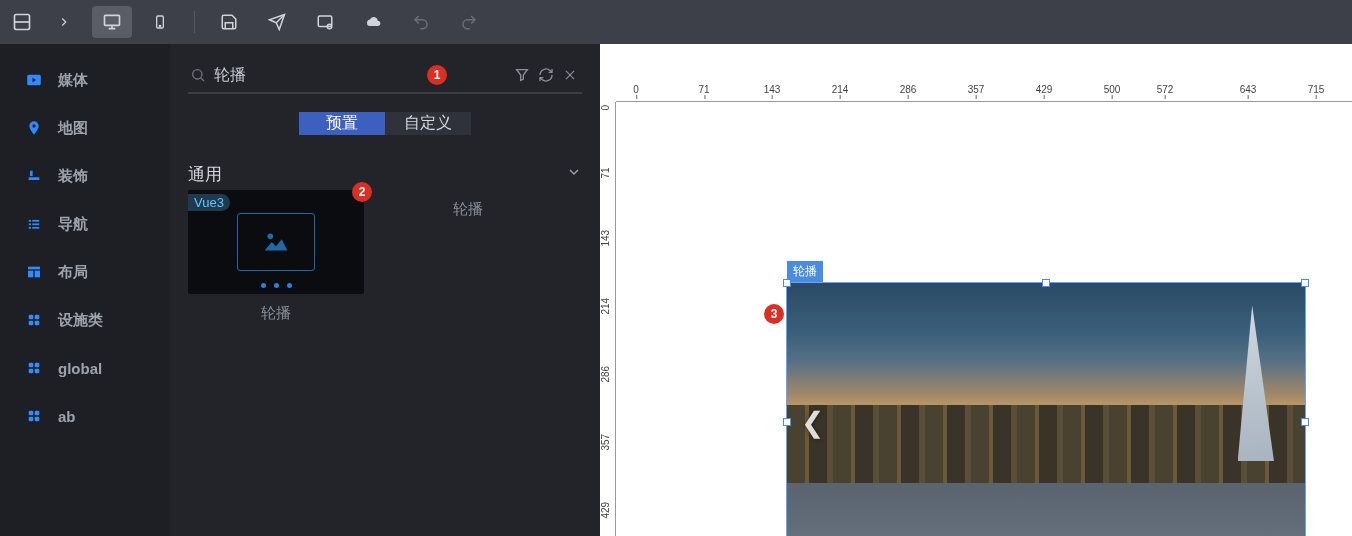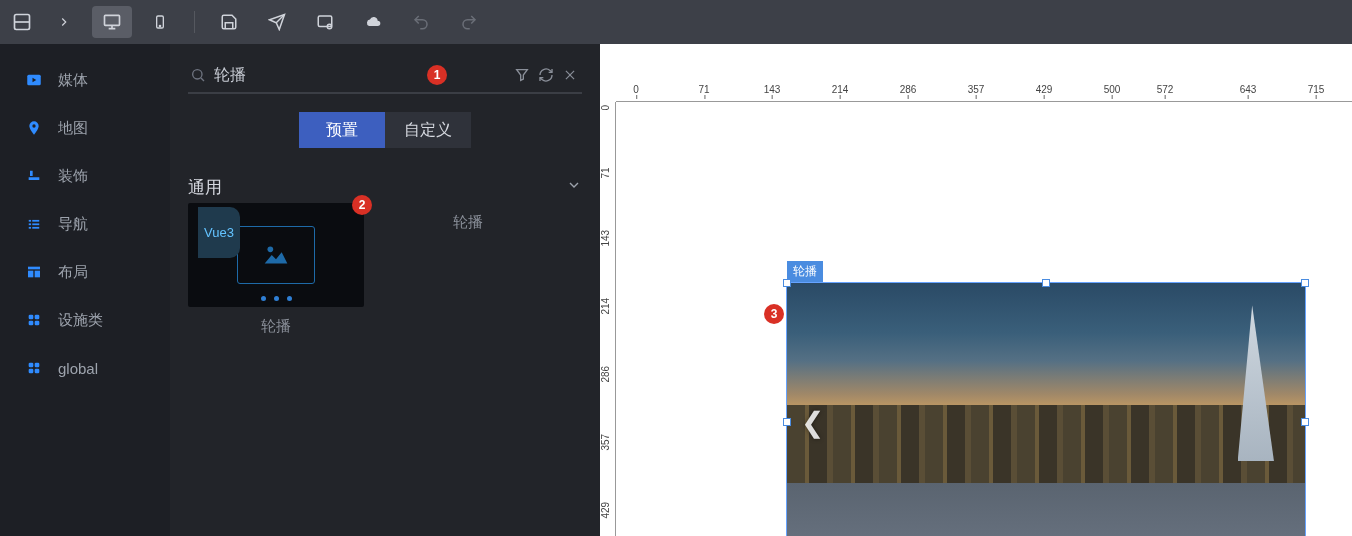--- a/index.html
+++ b/index.html
@@ -43,20 +43,21 @@
   overflow-y:auto;
 }
 .nav-item {
   display:flex; align-items:center;
   height: 48px;
   padding: 0 24px;
   color: #9da3ad;
   font-size: 15px;
   cursor:pointer;
   gap: 14px;
+  font-weight: bold;
 }
 .nav-item .icn {
   width:20px;height:20px;display:flex;align-items:center;justify-content:center;
   color:#2f8bff;
 }
 
 .panel {
   width: 430px;
   background: #222429;
   padding: 18px 18px 0;
@@ -83,21 +84,21 @@
 .badge-red {
   width:20px;height:20px;border-radius:50%;
   background:#d93025;color:#fff;
   font-size:12px;font-weight:600;
   display:flex;align-items:center;justify-content:center;
 }
 .seg {
   display:flex; justify-content:center; gap:0; margin-bottom: 28px;
 }
 .seg .segbtn {
-  width:86px; height:36px;
+  width:86px; height:23px;
   display:flex;align-items:center;justify-content:center;
   font-size:16px; color:#d6d9e0;
   background:#2f323a; cursor:pointer;
 }
 .seg .segbtn.active { background:#3d5fbf; color:#fff; }
 .section-head {
   display:flex; align-items:center; justify-content:space-between;
   font-size:17px; color:#d6d9e0;
   margin-bottom: 4px;
 }
@@ -107,23 +108,23 @@
   width: 176px;
 }
 .card .thumb {
   width:176px; height:104px;
   background:#0a0c10;
   border-radius:2px;
   position:relative;
   display:flex;align-items:center;justify-content:center;
 }
 .card .vtag {
-  position:absolute; top:4px; left:10px;
+  position:absolute; top:4px; left:0;
   background:#1f3a4d; color:#63c3ff;
-  font-size:13px; padding:18px 6px; border-radius:0 10px 10px 0;
+  font-size:13px; padding:1px 6px; border-radius:0 10px 10px 0;
 }
 .card .thumb .pic {
   width:78px;height:58px;border:1px solid #1e6aa8;border-radius:3px;
   display:flex;align-items:center;justify-content:center;
 }
 .card .thumb .dots {
   position:absolute; bottom:6px; left:0;right:0;
   display:flex;justify-content:center;gap:8px;
 }
 .card .thumb .dots span{width:5px;height:5px;border-radius:50%;background:#2f7fd4;}
@@ -350,20 +351,31 @@
     <div class="nav-item">
       <span class="icn">
           <svg width="16" height="16" viewBox="0 0 24 24" fill="currentColor">
             <rect x="4" y="4" width="7" height="7" rx="2"></rect>
             <rect x="13" y="4" width="7" height="7" rx="2"></rect>
             <rect x="4" y="13" width="7" height="7" rx="2"></rect>
             <rect x="13" y="13" width="7" height="7" rx="2"></rect>
           </svg>
         </span>
       <span>global</span>
+    </div>
+    <div class="nav-item">
+      <span class="icn">
+          <svg width="16" height="16" viewBox="0 0 24 24" fill="currentColor">
+            <rect x="4" y="4" width="7" height="7" rx="2"></rect>
+            <rect x="13" y="4" width="7" height="7" rx="2"></rect>
+            <rect x="4" y="13" width="7" height="7" rx="2"></rect>
+            <rect x="13" y="13" width="7" height="7" rx="2"></rect>
+          </svg>
+        </span>
+      <span>ab</span>
     </div>
   </div>
 
   <div class="panel">
     <div class="searchrow">
       <span class="sicon">
           <svg width="16" height="16" viewBox="0 0 24 24" fill="none" stroke="currentColor" stroke-width="2">
             <circle cx="11" cy="11" r="7"></circle>
             <line x1="21" y1="21" x2="16.5" y2="16.5"></line>
           </svg>

